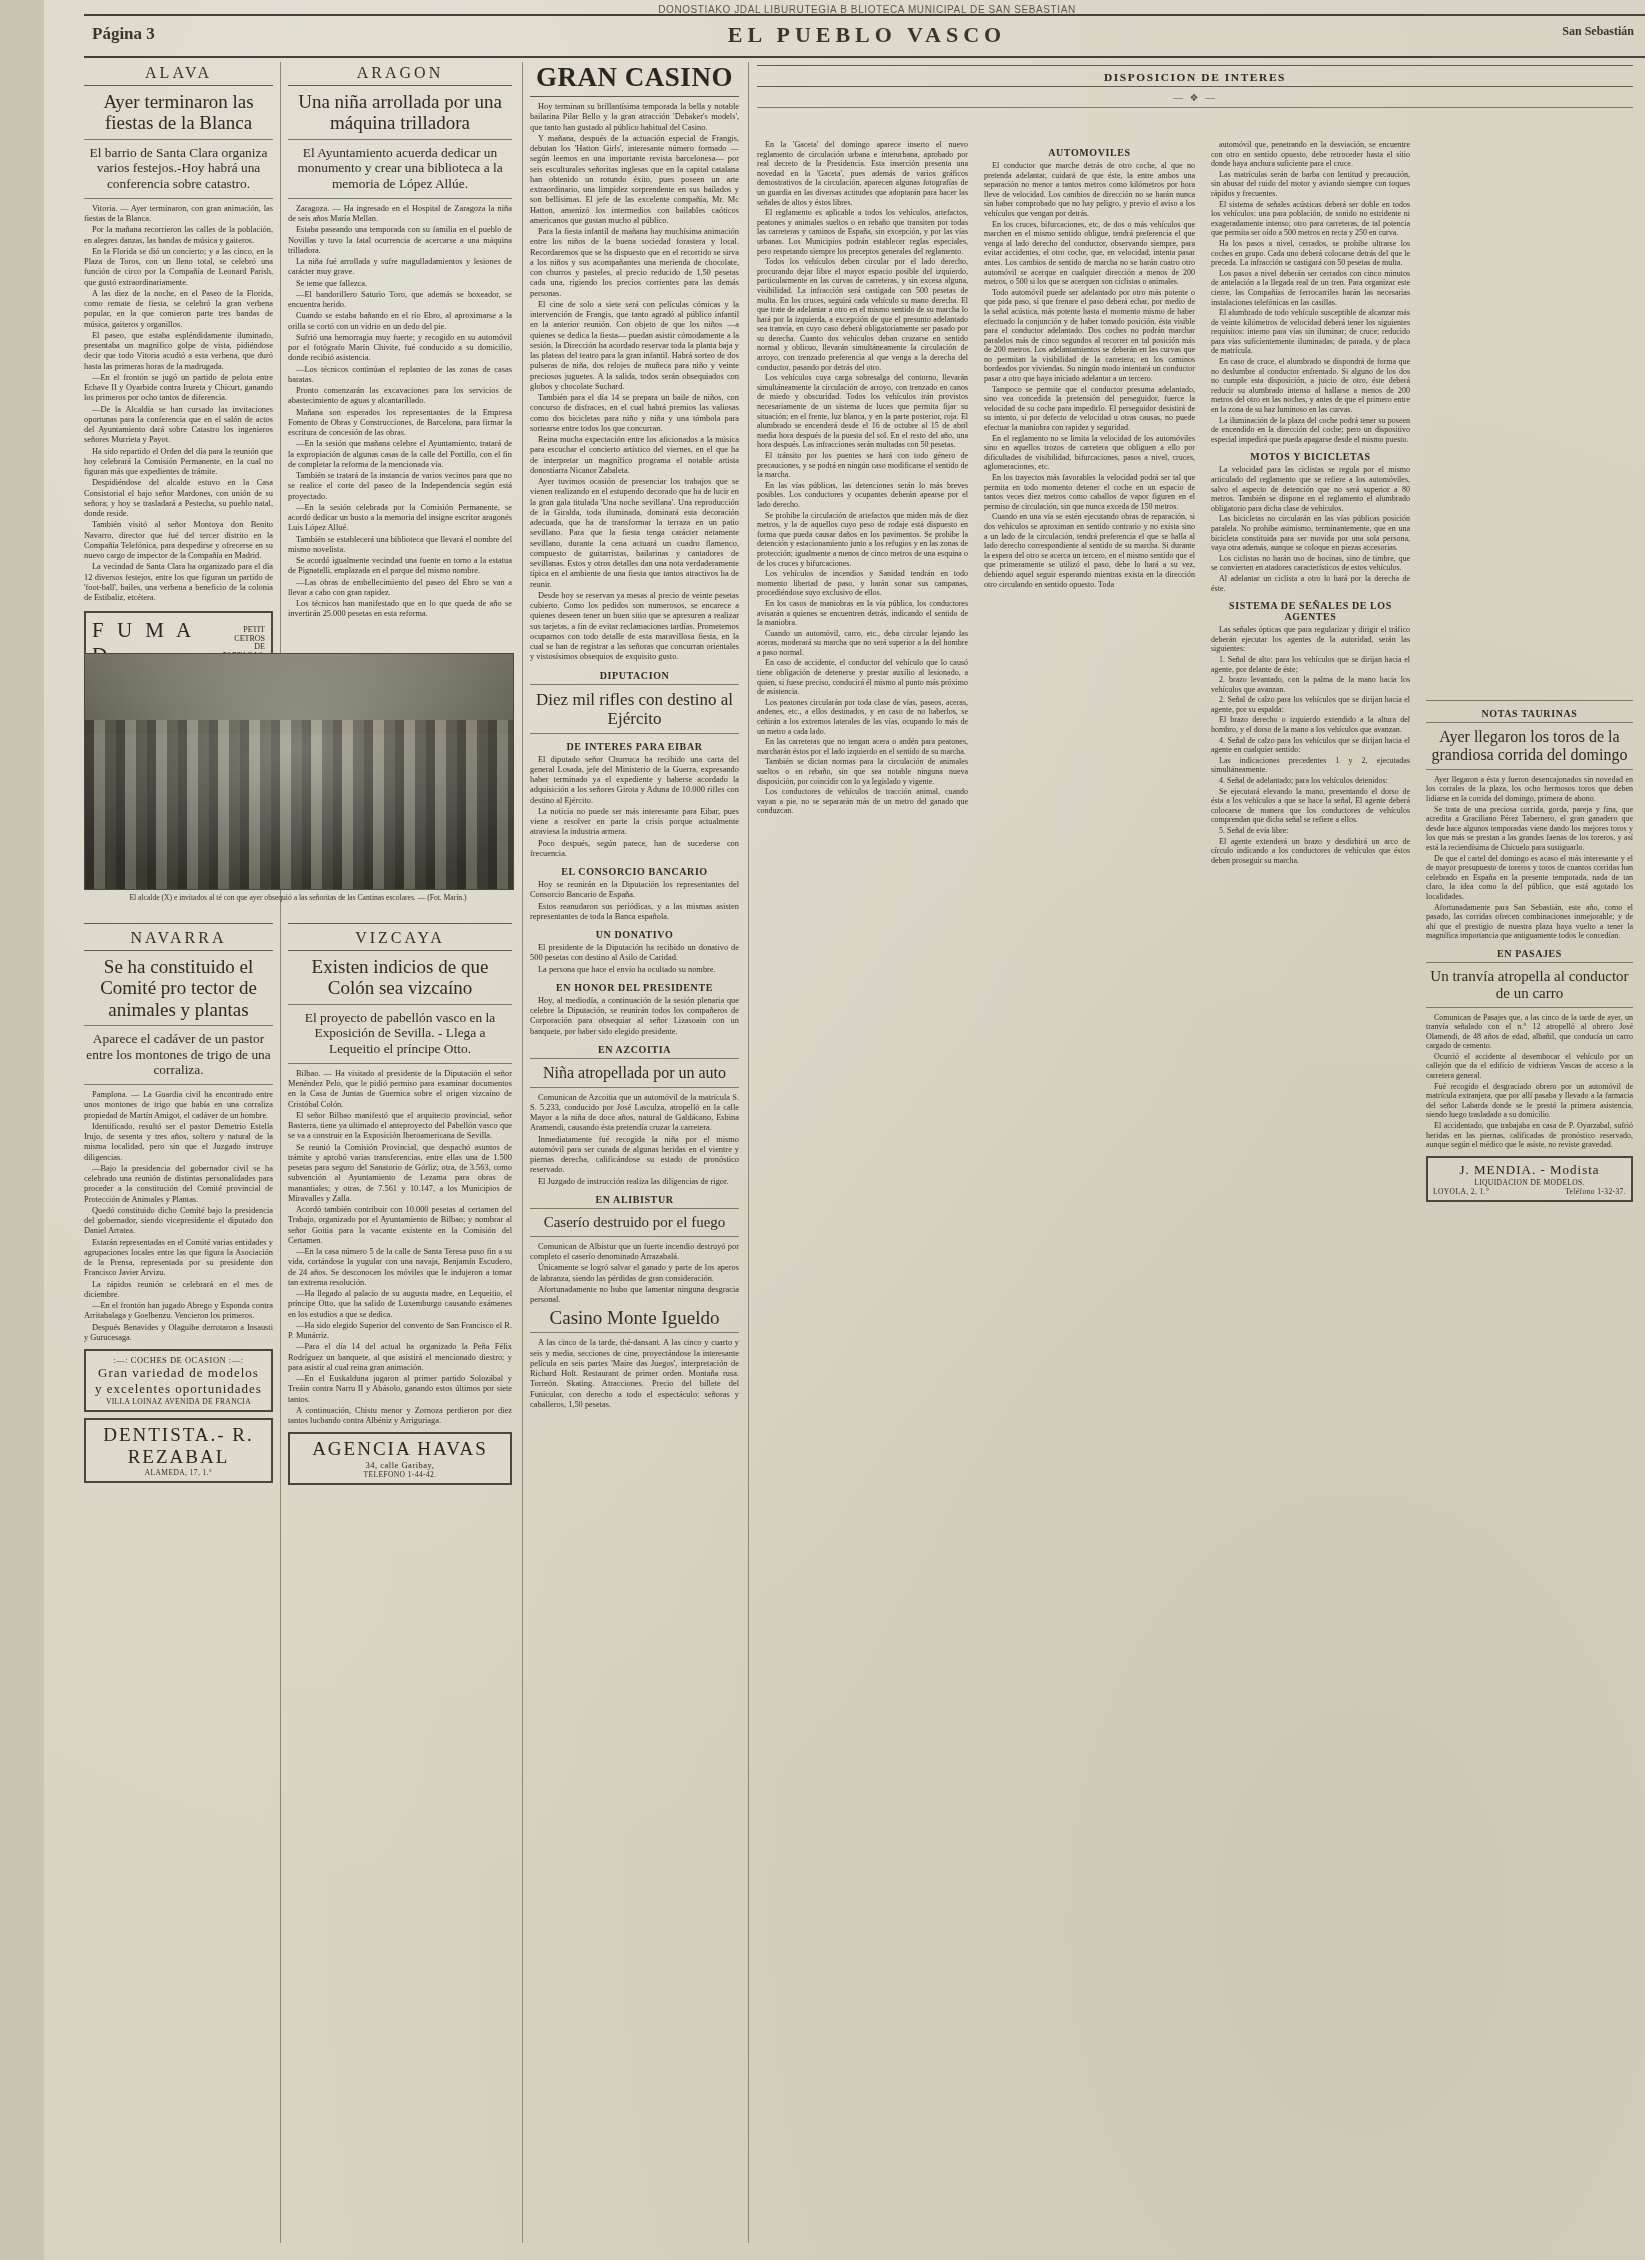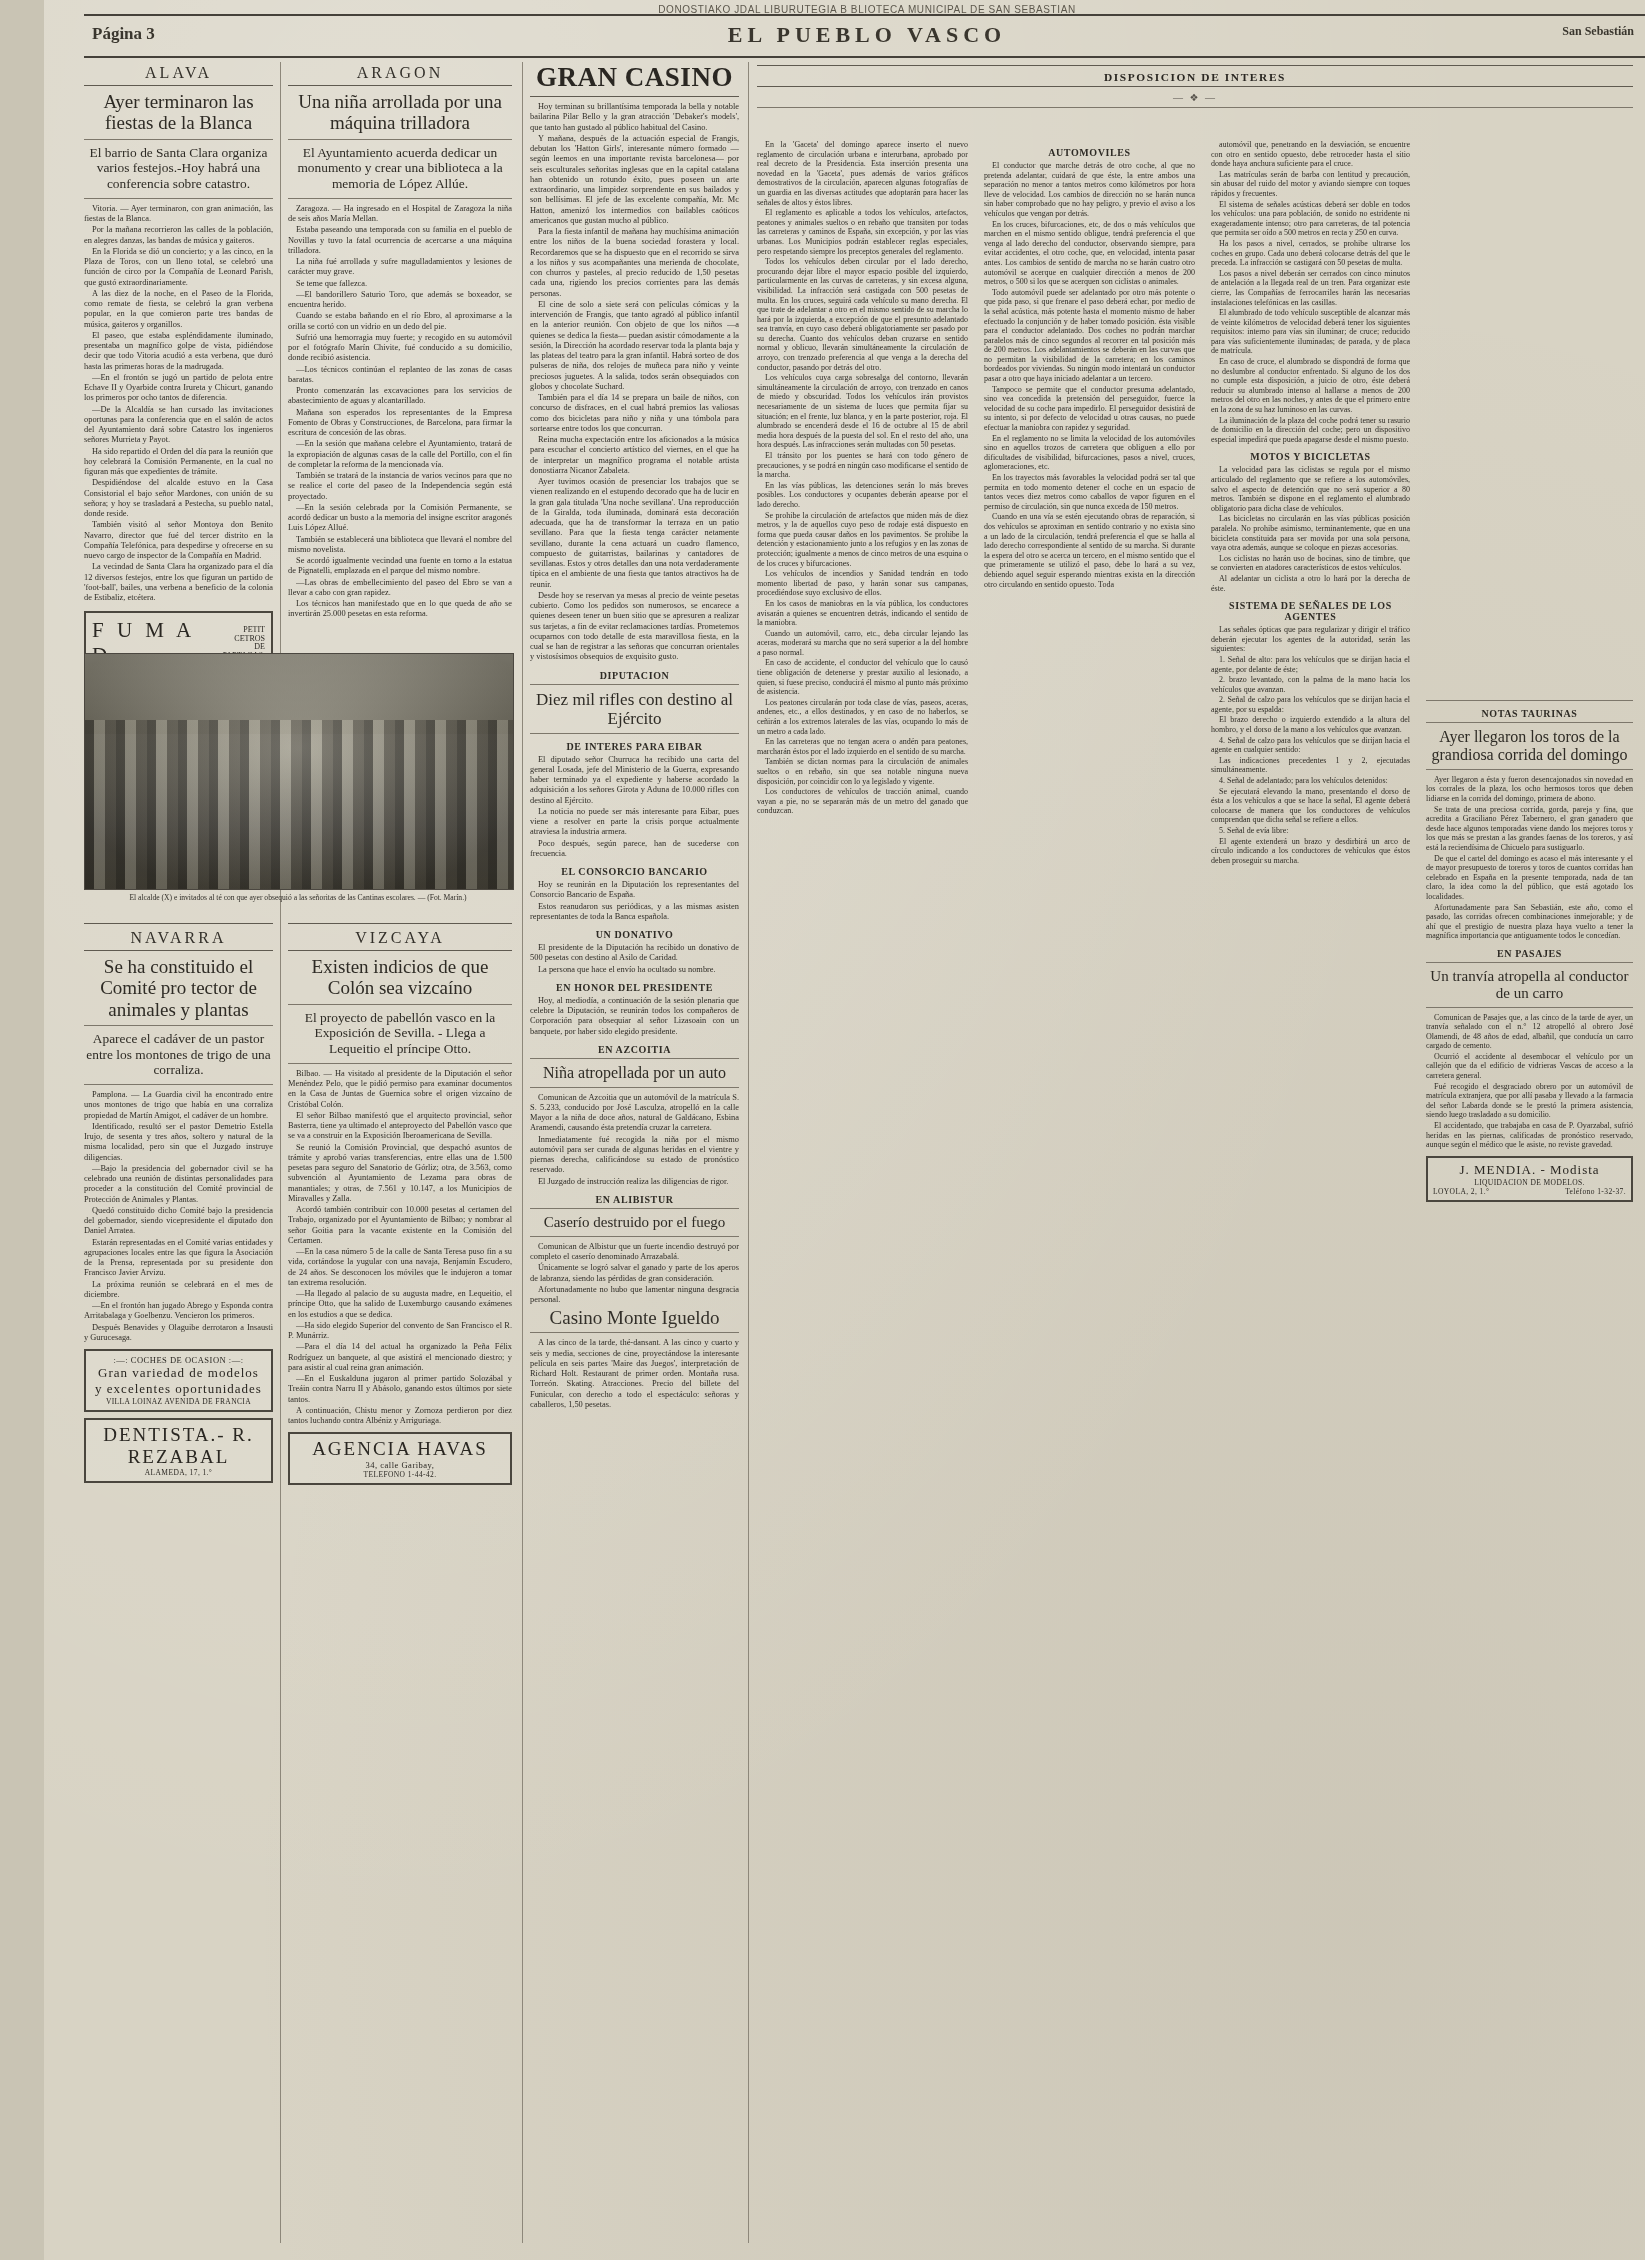--- a/index.html
+++ b/index.html
@@ -191,21 +191,21 @@
       <div class="hr"></div>
       <h3 class="head">Se ha constituido el Comité pro tector de animales y plantas</h3>
       <div class="hr thin"></div>
       <h4 class="sub">Aparece el cadáver de un pastor entre los montones de trigo de una corraliza.</h4>
       <div class="hr thin"></div>
       <p>Pamplona. — La Guardia civil ha encontrado entre unos montones de trigo que había en una corraliza propiedad de Martín Amigot, el cadáver de un hombre.</p>
       <p>Identificado, resultó ser el pastor Demetrio Estella Irujo, de sesenta y tres años, soltero y natural de la misma localidad, pero sin que el Juzgado instruye diligencias.</p>
       <p>—Bajo la presidencia del gobernador civil se ha celebrado una reunión de distintas personalidades para proceder a la constitución del Comité provincial de Protección de Animales y Plantas.</p>
       <p>Quedó constituido dicho Comité bajo la presidencia del gobernador, siendo vicepresidente el diputado don Daniel Arratea.</p>
       <p>Estarán representadas en el Comité varias entidades y agrupaciones locales entre las que figura la Asociación de la Prensa, representada por su presidente don Francisco Javier Arvizu.</p>
-      <p>La próxima reunión se celebrará en el mes de diciembre.</p>
+      <p>La rápidos reunión se celebrará en el mes de diciembre.</p>
       <p>—En el frontón han jugado Abrego y Esponda contra Arritabalaga y Goelbenzu. Vencieron los primeros.</p>
       <p>Después Benavides y Olaguibe derrotaron a Insausti y Gurucesaga.</p>
 
 
       <div class="ad">
         <div class="sm">:—:   COCHES DE OCASION   :—:</div>
         <div class="mid">Gran variedad de modelos</div>
         <div class="mid">y excelentes oportunidades</div>
         <div class="tiny">VILLA LOINAZ        AVENIDA DE FRANCIA</div>
       </div>
@@ -336,21 +336,21 @@
         </div>
 
         <div class="c4c">
           <p>automóvil que, penetrando en la desviación, se encuentre con otro en sentido opuesto, debe retroceder hasta el sitio donde haya anchura suficiente para el cruce.</p>
           <p>Las matrículas serán de barba con lentitud y precaución, sin abusar del ruido del motor y aviando siempre con toques rápidos y frecuentes.</p>
           <p>El sistema de señales acústicas deberá ser doble en todos los vehículos: una para población, de sonido no estridente ni exageradamente intenso; otro para carreteras, de tal potencia que permita ser oído a 500 metros en recta y 250 en curva.</p>
           <p>Ha los pasos a nivel, cerrados, se prohibe ultrarse los coches en grupo. Cada uno deberá colocarse detrás del que le preceda. La infracción se castigará con 50 pesetas de multa.</p>
           <p>Los pasos a nivel deberán ser cerrados con cinco minutos de antelación a la llegada real de un tren. Para organizar este cierre, las Compañías de ferrocarriles harán las necesarias instalaciones telefónicas en las casillas.</p>
           <p>El alumbrado de todo vehículo susceptible de alcanzar más de veinte kilómetros de velocidad deberá tener los siguientes requisitos: interno para vías sin iluminar; de cruce; reducido para vías suficientemente iluminadas; de parada, y de placa de matrícula.</p>
           <p>En caso de cruce, el alumbrado se dispondrá de forma que no deslumbre al conductor enfrentado. Si alguno de los dos no cumple esta disposición, a juicio de otro, éste deberá reducir su alumbrado intenso al hallarse a menos de 200 metros del otro en las noches, y antes de que el primero entre en la zona de su haz luminoso en las curvas.</p>
-          <p>La iluminación de la plaza del coche podrá tener su rasurio de domicilio en la dirección del coche; pero un dispositivo especial impedirá que pueda apagarse desde el mismo puesto.</p>
+          <p>La iluminación de la plaza del coche podrá tener su poseen de encendido en la dirección del coche; pero un dispositivo especial impedirá que pueda apagarse desde el mismo puesto.</p>
 
           <h5 class="min">MOTOS Y BICICLETAS</h5>
           <p>La velocidad para las ciclistas se regula por el mismo articulado del reglamento que se refiere a los automóviles, salvo el aspecto de detención que no será superior a 80 metros. También se dispone en el reglamento el alumbrado obligatorio para dicha clase de vehículos.</p>
           <p>Las bicicletas no circularán en las vías públicas posición paralela. No prohibe asimismo, terminantemente, que en una bicicleta constituida para ser movida por una sola persona, vaya otra además, aunque se coloque en piezas accesorias.</p>
           <p>Los ciclistas no harán uso de bocinas, sino de timbre, que se convierten en atadores característicos de estos vehículos.</p>
           <p>Al adelantar un ciclista a otro lo hará por la derecha de éste.</p>
 
           <h5 class="min">SISTEMA DE SEÑALES DE LOS AGENTES</h5>
           <p>Las señales ópticas que para regularizar y dirigir el tráfico deberán ejecutar los agentes de la autoridad, serán las siguientes:</p>
           <p>1. Señal de alto: para los vehículos que se dirijan hacia el agente, por delante de éste;</p>

